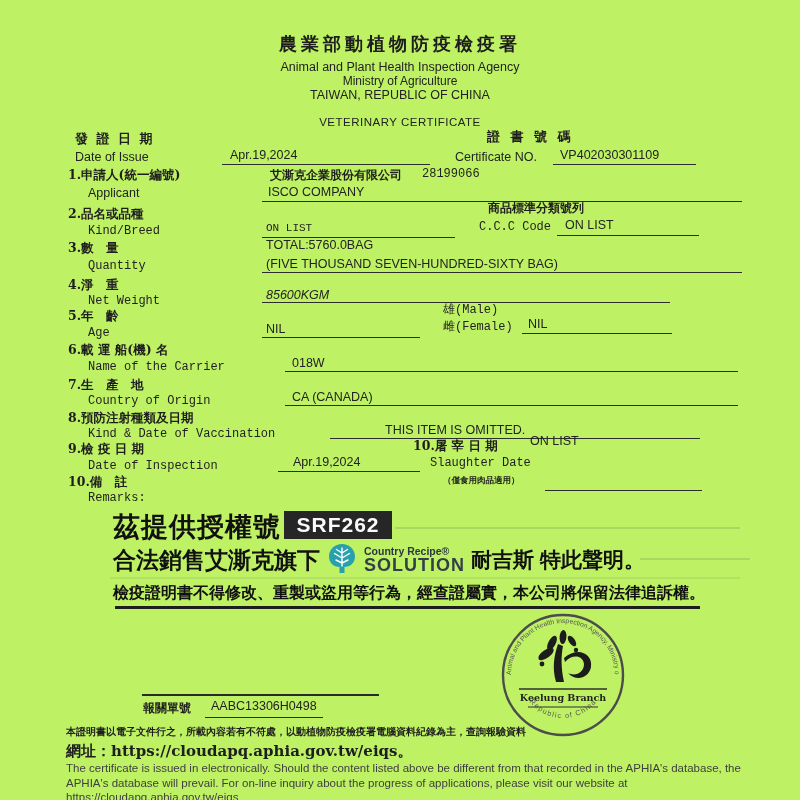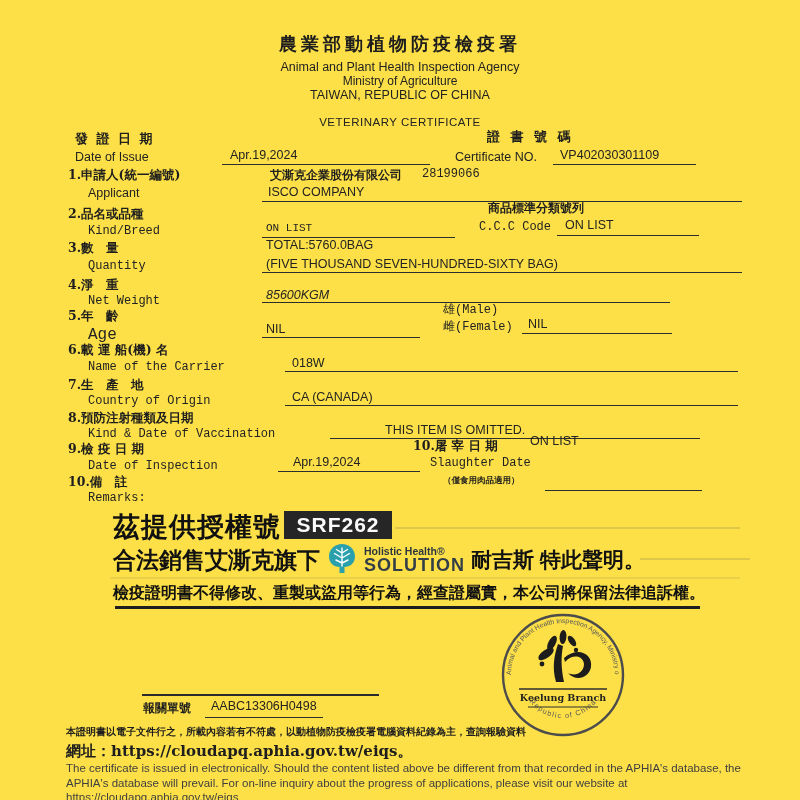--- a/index.html
+++ b/index.html
@@ -1,16 +1,16 @@
 <!DOCTYPE html>
 <html><head>
 <meta charset="utf-8">
 <style>
   html,body{margin:0;padding:0;background:#fff;}
-  .page{position:relative;width:800px;height:800px;background:#fde047;overflow:hidden;
+  .page{position:relative;width:800px;height:800px;background:#bef264;overflow:hidden;
         font-family:"Liberation Sans",sans-serif;color:#262626;}
   .abs{position:absolute;}
   .zh{font-family:"DejaVu Serif",serif;font-weight:700;color:#1e1e1e;}
   .mono{font-family:"Liberation Mono",monospace;color:#222;}
   .sans{font-family:"Liberation Sans",sans-serif;color:#222;}
   .ul{position:absolute;border-bottom:1.6px solid #2d2d2d;height:0;}
   .center{left:0;width:800px;text-align:center;}
   .streak{position:absolute;height:1.5px;background:rgba(90,90,90,0.18);}
   .badge{background:#262626;color:#fafafa;font-weight:bold;
          font-family:"Liberation Sans",sans-serif;display:flex;align-items:center;justify-content:center;}
@@ -63,21 +63,21 @@
   <div class="abs sans" style="top:238px;left:266px;font-size:12.5px;">TOTAL:5760.0BAG</div>
   <div class="abs sans" style="top:257px;left:266px;font-size:12.5px;">(FIVE THOUSAND SEVEN-HUNDRED-SIXTY BAG)</div>
   <div class="ul" style="top:272px;left:262px;width:480px;"></div>
 
   <div class="abs zh" style="top:277px;left:68px;font-size:12.5px;">4.淨　重</div>
   <div class="abs mono" style="top:294px;left:88px;font-size:12px;">Net Weight</div>
   <div class="abs sans" style="top:288px;left:266px;font-size:12.5px;font-style:italic;">85600KGM</div>
   <div class="ul" style="top:302px;left:262px;width:408px;"></div>
 
   <div class="abs zh" style="top:308px;left:68px;font-size:12.5px;">5.年　齡</div>
-  <div class="abs mono" style="top:326px;left:88px;font-size:16px;">Age</div>
+  <div class="abs mono" style="top:326px;left:88px;font-size:12px;">Age</div>
   <div class="abs sans" style="top:322px;left:266px;font-size:12.5px;">NIL</div>
   <div class="ul" style="top:337px;left:262px;width:158px;"></div>
   <div class="abs mono" style="top:301px;left:443px;font-size:12px;">雄(Male)</div>
   <div class="abs mono" style="top:318px;left:443px;font-size:12px;">雌(Female)</div>
   <div class="abs sans" style="top:317px;left:528px;font-size:12.5px;">NIL</div>
   <div class="ul" style="top:333px;left:522px;width:150px;"></div>
 
   <div class="abs zh" style="top:342px;left:68px;font-size:12.5px;">6.載 運 船(機) 名</div>
   <div class="abs mono" style="top:360px;left:88px;font-size:12px;">Name of the Carrier</div>
   <div class="abs sans" style="top:356px;left:292px;font-size:12.5px;">018W</div>
@@ -112,21 +112,21 @@
 
   <div class="abs" style="top:543px;left:113px;display:flex;align-items:center;gap:6px;">
     <span class="heavy" style="font-size:23px;">合法銷售艾澌克旗下</span>
     <span style="display:inline-flex;">
       <svg viewBox="0 0 32 34" width="32" height="34">
         <path d="M16,1 C23,1 29,6 29,13.5 C29,20 24,24 18.5,24 L18.5,30 L13.5,30 L13.5,24 C8,24 3,20 3,13.5 C3,6 9,1 16,1 Z" fill="#2aa0ac"></path>
         <path d="M16,5 L16,23 M16,10 L10.5,6.5 M16,10 L21.5,6.5 M16,15 L8.5,10.5 M16,15 L23.5,10.5 M16,20 L10,17 M16,20 L22,17" stroke="#ffffff" stroke-width="1.4" fill="none" stroke-linecap="round"></path>
       </svg>
     </span>
     <span class="brandcol">
-      <span style="font-size:10.5px;font-weight:700;color:#2b3640;">Holistic Health®</span>
+      <span style="font-size:10.5px;font-weight:700;color:#2b3640;">Country Recipe®</span>
       <span style="font-size:18px;font-weight:800;color:#333e48;letter-spacing:1px;">SOLUTION</span>
     </span>
     <span class="heavy" style="font-size:21px;">耐吉斯</span>
     <span class="heavy" style="font-size:21px;">特此聲明。</span>
   </div>
 
   <div class="abs heavy" style="top:583px;left:113px;font-size:16px;">檢疫證明書不得修改、重製或盜用等行為，經查證屬實，本公司將保留法律追訴權。</div>
 
   <div class="abs" style="top:606px;left:115px;width:585px;height:2.5px;background:#1d1d1d;"></div>
 

